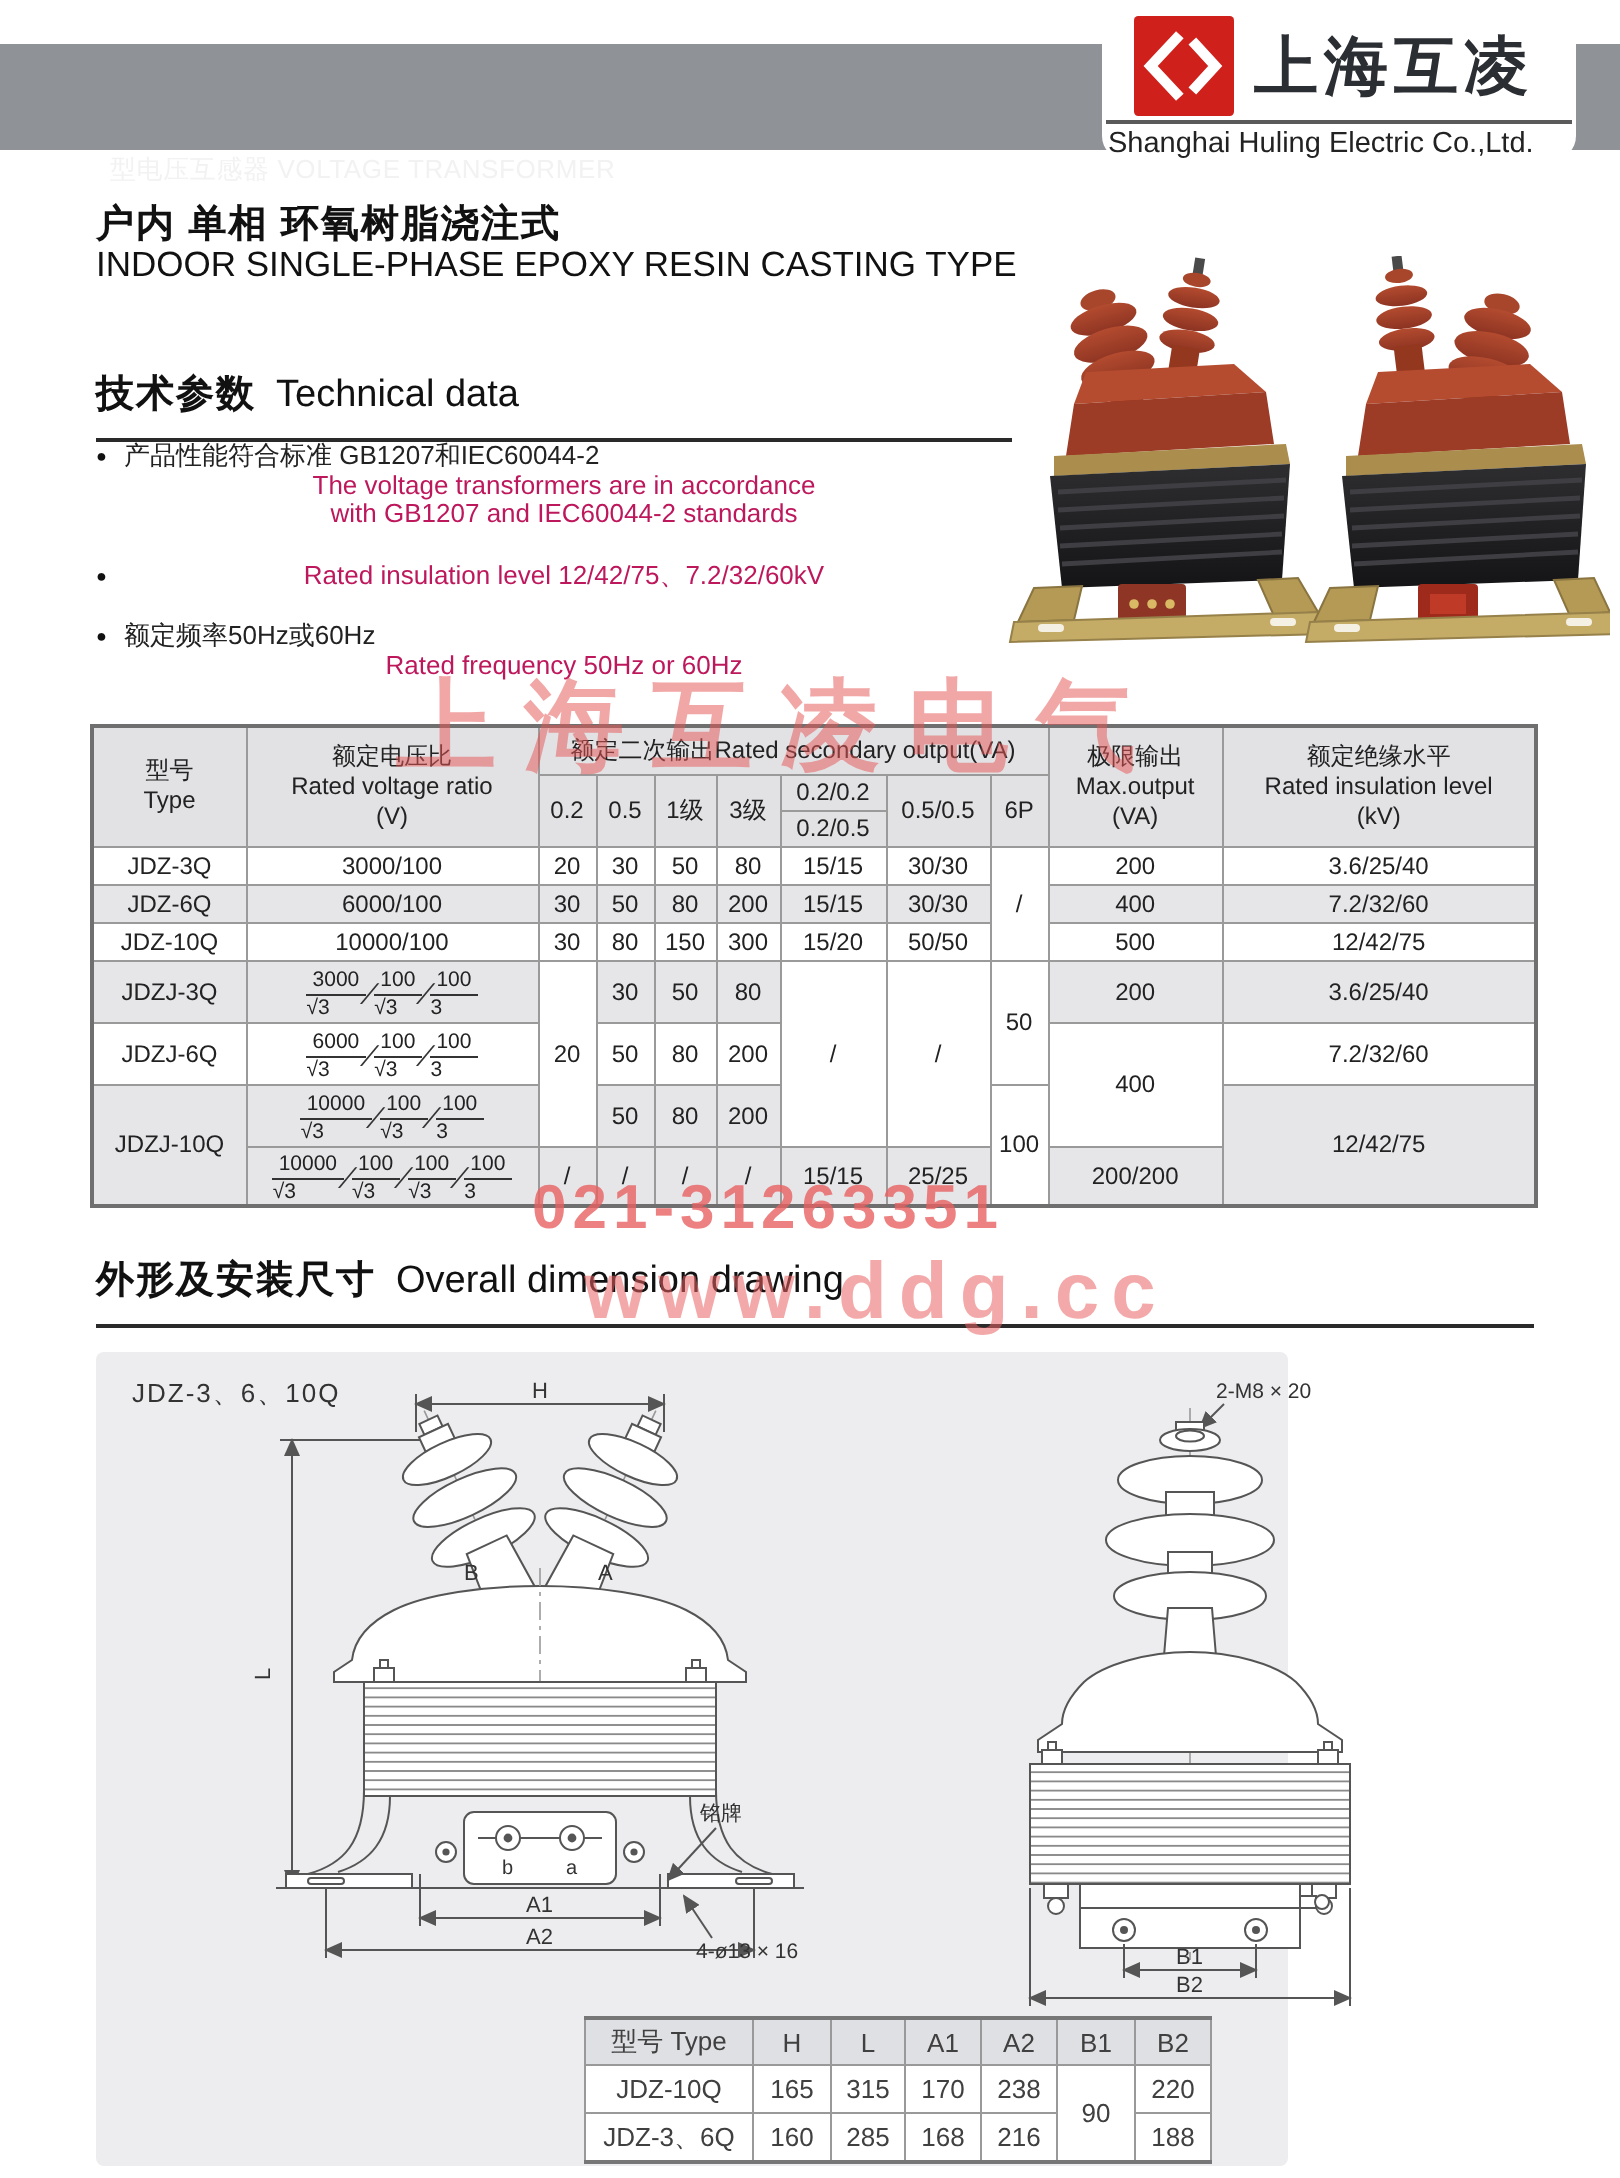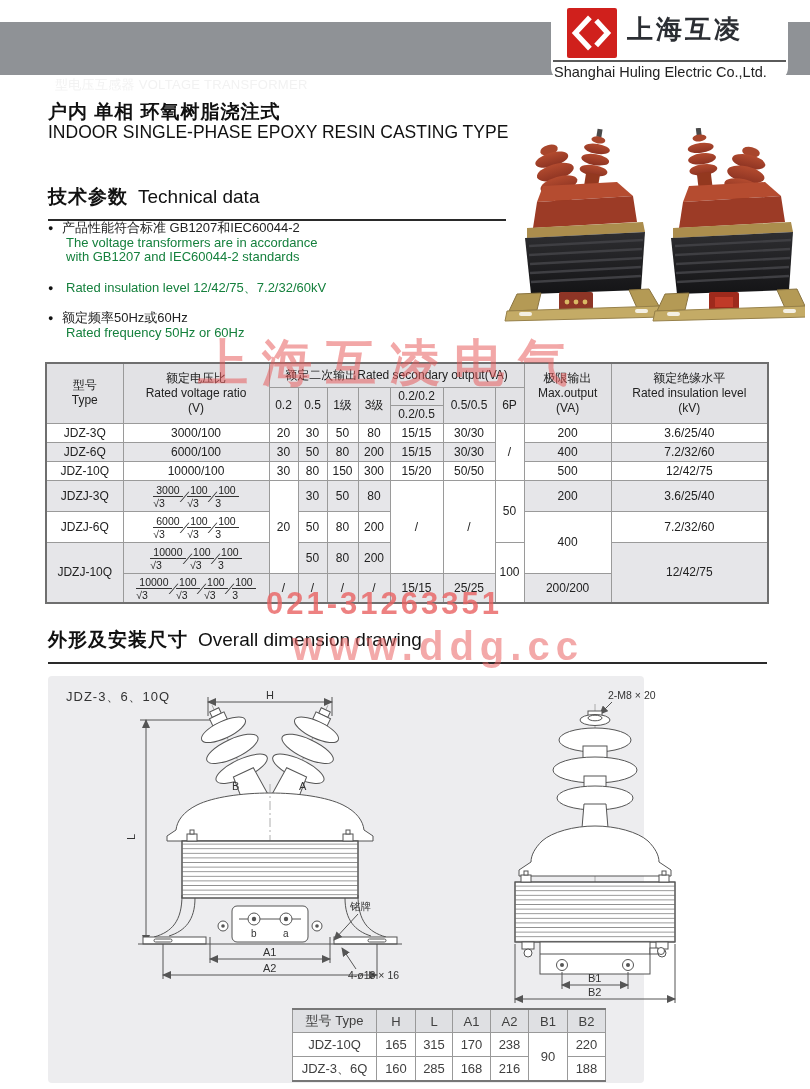--- a/index.html
+++ b/index.html
@@ -4,38 +4,38 @@
 <style>
   html,body{margin:0;padding:0;background:#fff;}
   .page{position:relative;width:810px;height:1089px;background:#fff;overflow:hidden;
         font-family:"Liberation Sans",sans-serif;color:#222;}
   
   .band{position:absolute;left:0;top:22px;width:810px;height:53px;background:#8f9296;}
   .band-title{position:absolute;left:55px;top:26px;font-size:23px;font-weight:bold;color:#fff;letter-spacing:.5px;}
   .band-sub{position:absolute;left:55px;top:54px;font-size:13px;color:#f2f2f2;letter-spacing:.3px;}
   .logo-panel{position:absolute;left:551px;top:0;width:237px;height:80px;background:#fff;border-radius:0 0 12px 12px;}
   .logo-mark{position:absolute;left:16px;top:8px;width:50px;height:50px;}
-  .brand-cn{position:absolute;left:76px;top:12px;font-size:26px;font-weight:bold;color:#2b2e33;letter-spacing:3px;white-space:nowrap;}
+  .brand-cn{position:absolute;left:76px;top:12px;font-size:32px;font-weight:bold;color:#2b2e33;letter-spacing:3px;white-space:nowrap;}
   .brand-rule{position:absolute;left:2px;top:60px;width:233px;height:2px;background:#5a5a5a;}
   .brand-en{position:absolute;left:3px;top:64px;font-size:14.5px;color:#222;white-space:nowrap;}
   
   .intro-cn{position:absolute;left:48px;top:99px;font-size:19px;font-weight:600;color:#111;letter-spacing:1px;}
   .intro-en{position:absolute;left:48px;top:122px;font-size:17.5px;color:#111;}
   
   .sec-head{position:absolute;border-bottom:2px solid #2a2a2a;padding-bottom:9px;white-space:nowrap;}
   .sec-head .cn{font-size:19px;font-weight:bold;color:#111;letter-spacing:1px;}
   .sec-head .en{font-size:19px;color:#111;margin-left:10px;}
   #tech-head{left:48px;top:184px;width:458px;}
   #dim-head{left:48px;top:627px;width:719px;}
   
   .bullets{position:absolute;left:48px;top:221px;width:450px;}
   .bullet{position:relative;padding-left:14px;margin-bottom:16px;}
   .bullet .dot{position:absolute;left:0;top:2px;font-size:9px;color:#111;}
   .bullet .bl{font-size:13px;line-height:1.12;color:#222;}
-  .bullet .bl.en{color:#15803d;padding-left:4px;}
+  .bullet .bl.en{color:#be185d;padding-left:4px;text-align:center;}
   
   .photo{position:absolute;left:497px;top:128px;}
   
   .wm{position:absolute;font-weight:bold;white-space:nowrap;pointer-events:none;z-index:5;}
   #wm-name{left:198px;top:330px;font-size:50px;letter-spacing:14px;color:rgba(230,86,86,.52);}
   #wm-phone{left:266px;top:586px;font-size:31px;letter-spacing:3px;color:rgba(233,98,98,.8);}
   #wm-site{left:292px;top:624px;font-size:40px;letter-spacing:6px;color:rgba(233,98,98,.55);}
   
   .mtable{position:absolute;left:45px;top:362px;width:722px;border-collapse:collapse;table-layout:fixed;
           font-size:12px;color:#222;}

